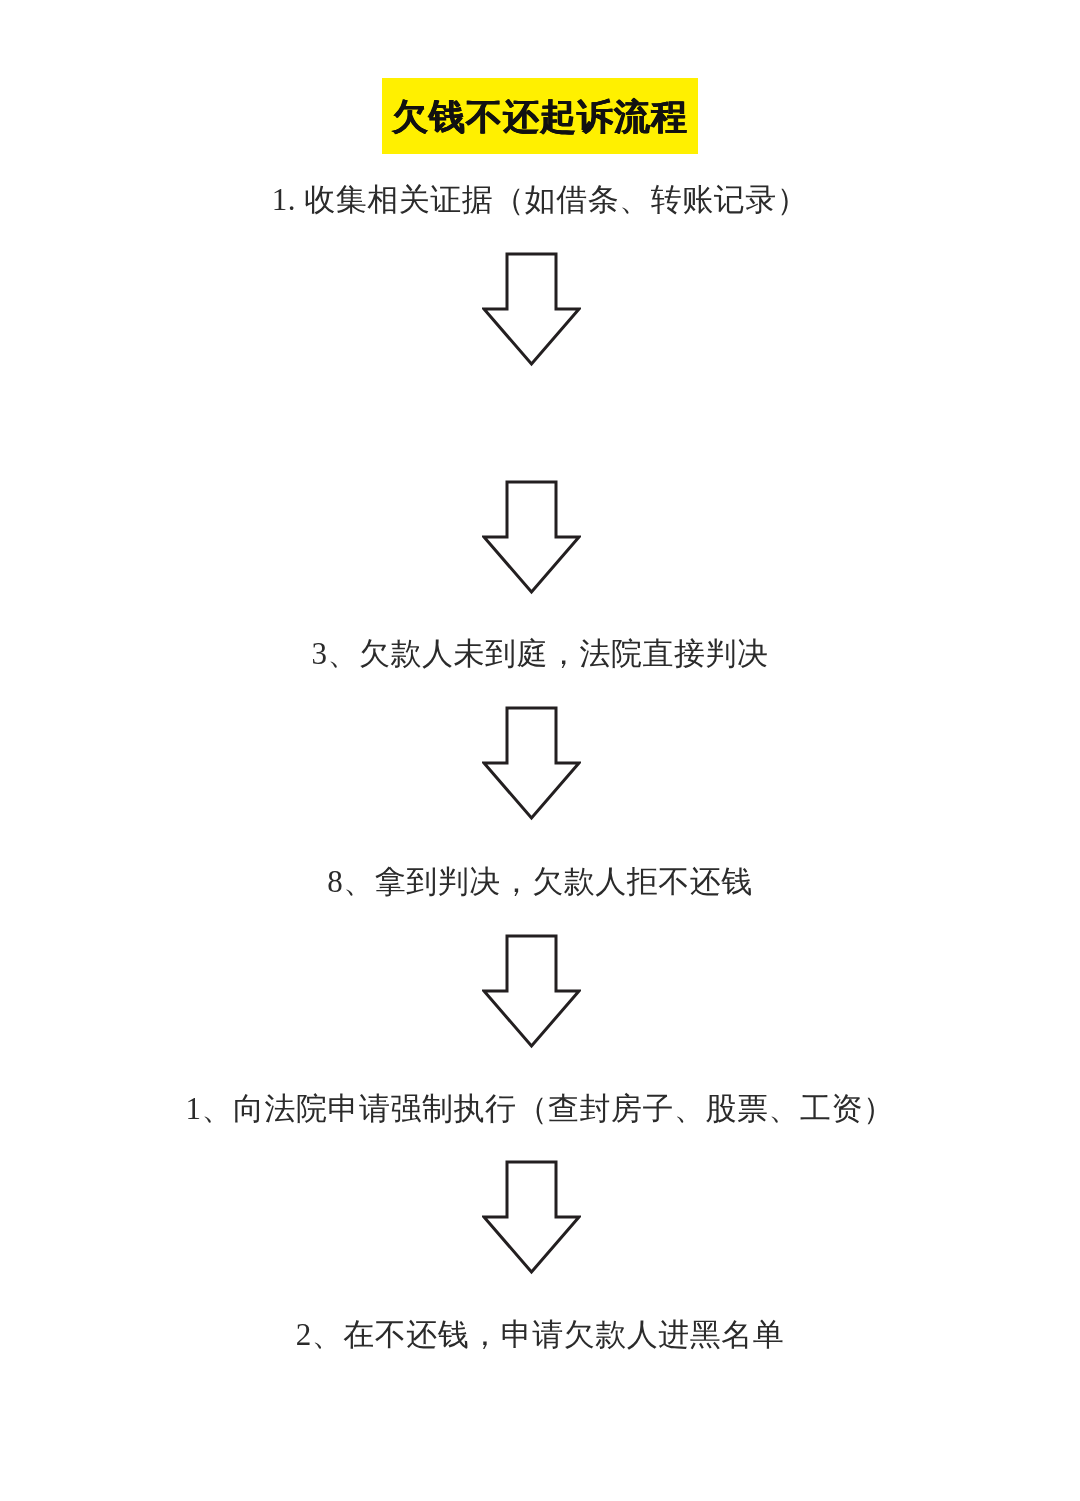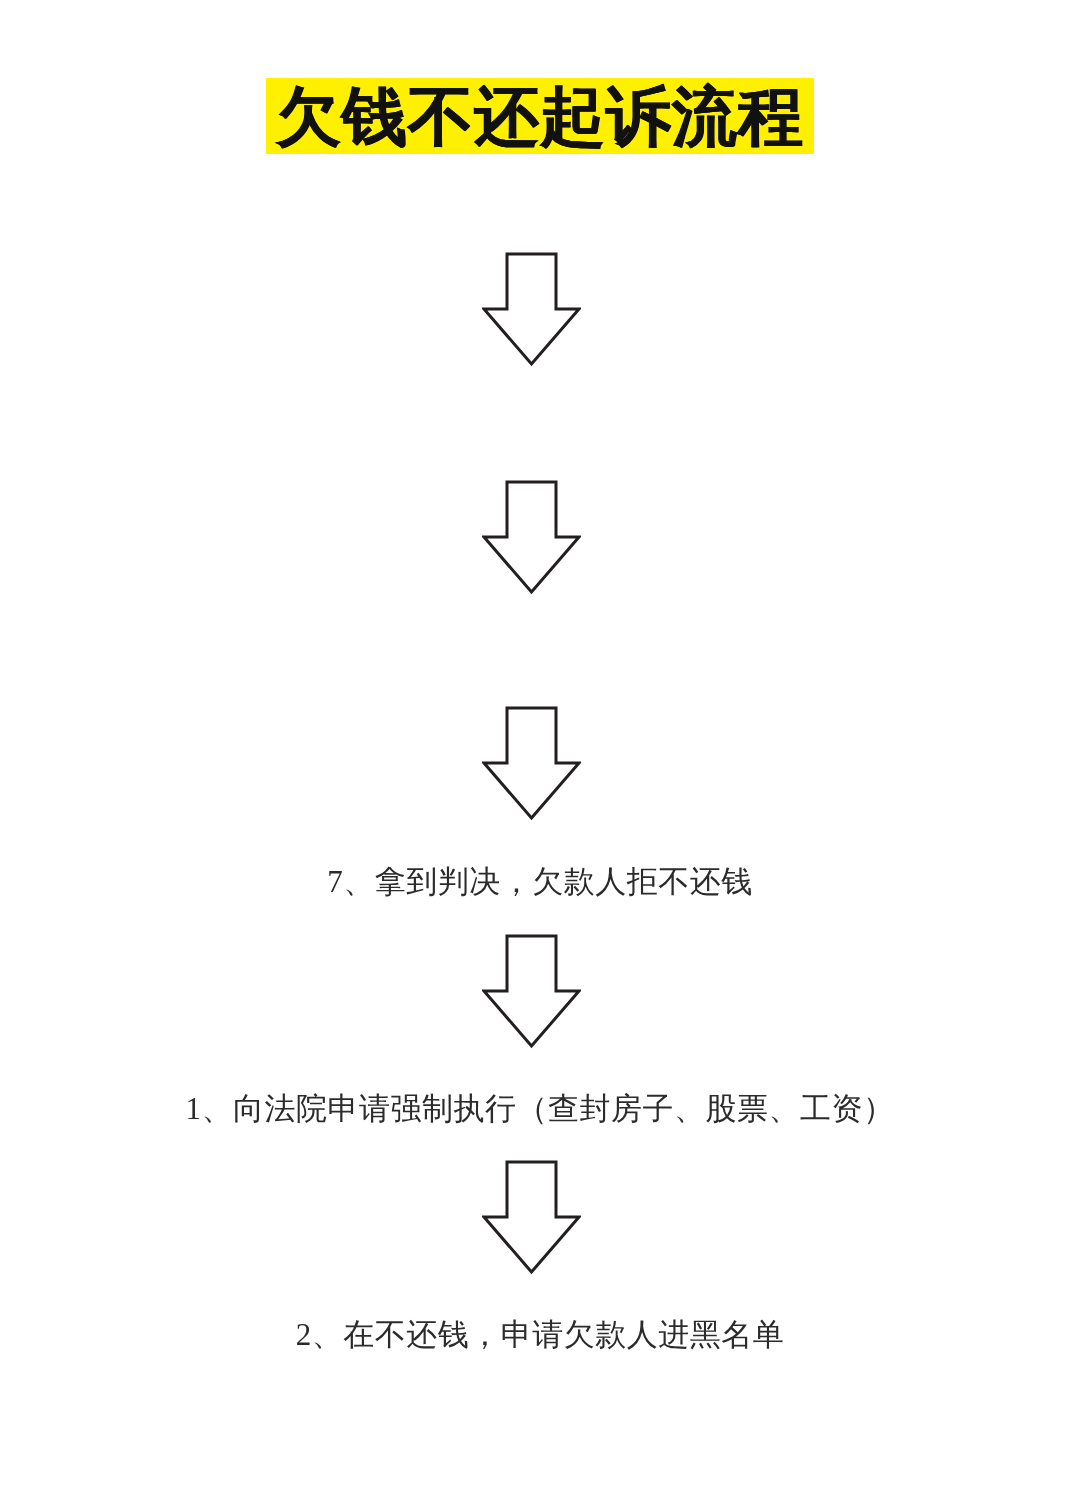--- a/index.html
+++ b/index.html
@@ -31,21 +31,21 @@
     left: 0;
     width: 1080px;
     text-align: center;
   }
   .title-text {
     display: inline-block;
     background: #fff000;
     color: #111111;
     font-family: "Liberation Serif", "DejaVu Serif", serif;
     font-weight: bold;
-    font-size: 65px;
+    font-size: 36px;
     line-height: 70px;
     letter-spacing: 1px;
     padding: 4px 10px 2px 10px;
     text-shadow: 0.6px 0 0 #111111, -0.6px 0 0 #111111;
     white-space: nowrap;
   }
 
   
   .step {
     position: absolute;
@@ -88,42 +88,44 @@
 </style>
 </head>
 <body>
 
 <div class="page">
 
   <div class="title-row">
     <span class="title-text">欠钱不还起诉流程</span>
   </div>
 
+  <div class="step step-1">1. 收集相关证据（如借条、转账记录）</div>
 
   <div class="arrow arrow-1">
     <svg viewBox="0 0 99 115" xmlns="http://www.w3.org/2000/svg" aria-hidden="true">
       <polygon points="25,2 74,2 74,57 97,57 49.5,112 2,57 25,57"></polygon>
     </svg>
   </div>
 
 
   <div class="arrow arrow-2">
     <svg viewBox="0 0 99 115" xmlns="http://www.w3.org/2000/svg" aria-hidden="true">
       <polygon points="25,2 74,2 74,57 97,57 49.5,112 2,57 25,57"></polygon>
     </svg>
   </div>
 
+  <div class="step step-3">3、欠款人未到庭，法院直接判决</div>
 
   <div class="arrow arrow-3">
     <svg viewBox="0 0 99 115" xmlns="http://www.w3.org/2000/svg" aria-hidden="true">
       <polygon points="25,2 74,2 74,57 97,57 49.5,112 2,57 25,57"></polygon>
     </svg>
   </div>
 
-  <div class="step step-4">7、拿到判决，欠款人拒不还钱</div>
+  <div class="step step-4">8、拿到判决，欠款人拒不还钱</div>
 
   <div class="arrow arrow-4">
     <svg viewBox="0 0 99 115" xmlns="http://www.w3.org/2000/svg" aria-hidden="true">
       <polygon points="25,2 74,2 74,57 97,57 49.5,112 2,57 25,57"></polygon>
     </svg>
   </div>
 
   <div class="step step-5">1、向法院申请强制执行（查封房子、股票、工资）</div>
 
   <div class="arrow arrow-5">

